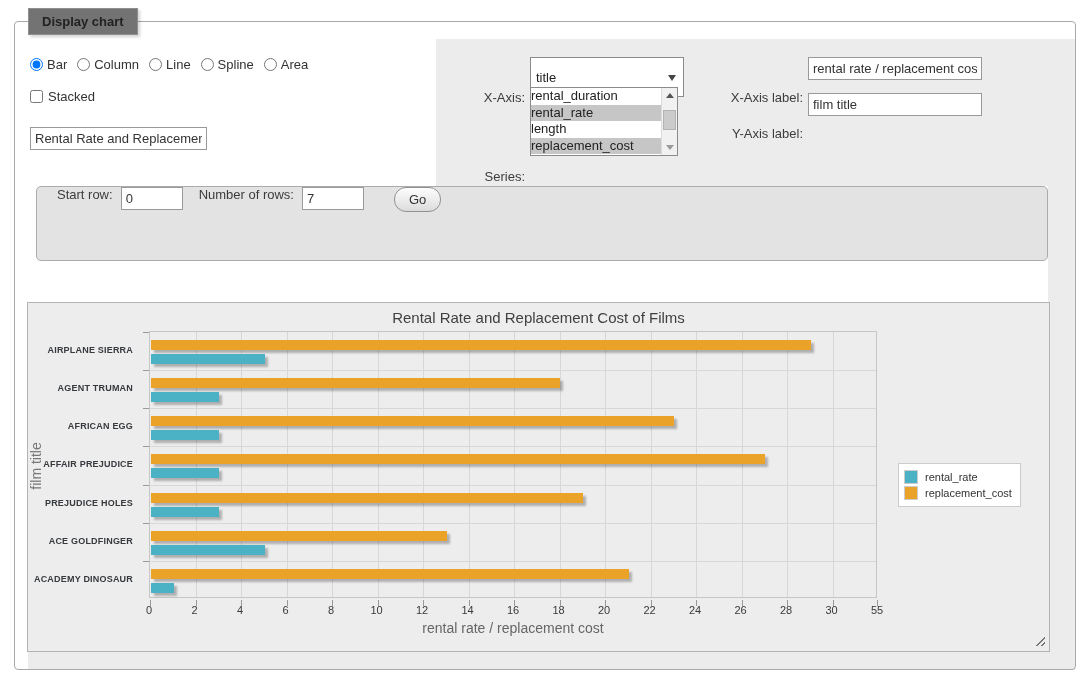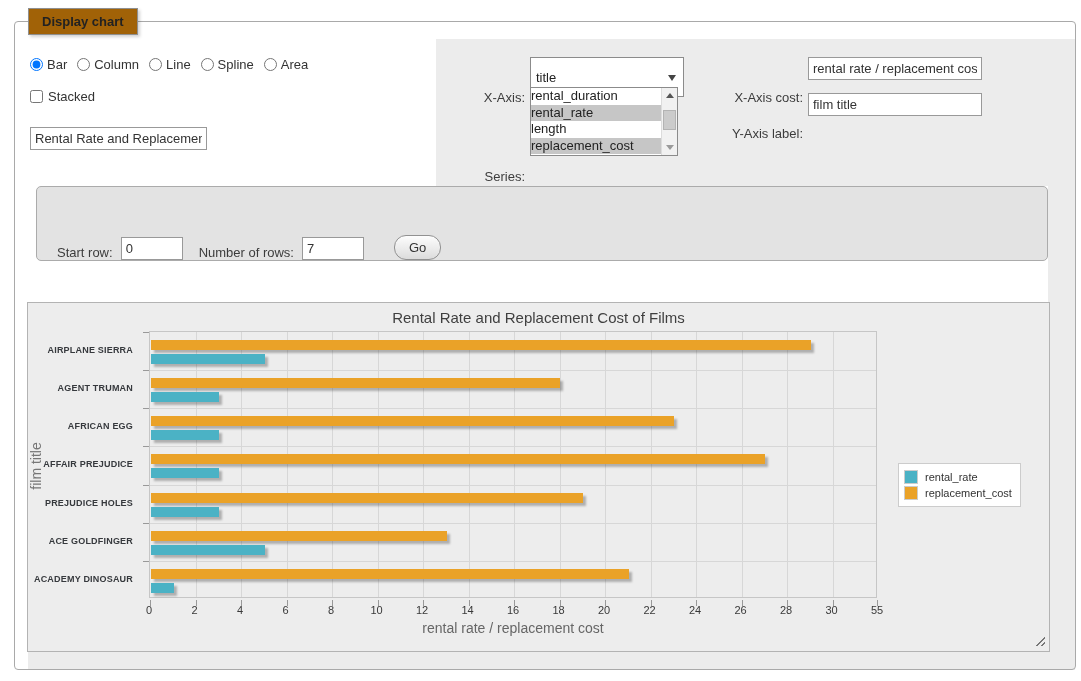--- a/index.html
+++ b/index.html
@@ -8,21 +8,21 @@
           font-size: 13px; color: #333; }
 
   
   .bg-rect { position: absolute; background: #ececec; }
   #bg-a { left: 436px; top: 39px; width: 639px; height: 147px; }
   #bg-b { left: 1048px; top: 186px; width: 27px; height: 116px; }
   #bg-c { left: 28px; top: 302px; width: 1047px; height: 368px; }
 
   .fieldset-border { position: absolute; left: 14px; top: 21px; width: 1062px; height: 649px;
                      border: 1px solid #a9a9a9; border-radius: 4px; pointer-events: none; }
-  .legend-box { position: absolute; left: 28px; top: 8px; padding: 5px 13px; background: #a16207;
+  .legend-box { position: absolute; left: 28px; top: 8px; padding: 5px 13px; background: #737373;
                 border: 1px solid #8f8f8f; font-weight: bold; color: #222;
                 box-shadow: 2px 2px 3px rgba(0,0,0,0.18); z-index: 5; }
 
   
   .radio-row { position: absolute; left: 30px; top: 57px; display: flex; align-items: center; }
   .radio-item { display: flex; align-items: center; margin-right: 10px; }
   .radio-item input { margin: 0 4px 0 0; }
   .stacked-row { position: absolute; left: 30px; top: 89px; display: flex; align-items: center; }
   .stacked-row input { margin: 0 5px 0 0; }
   input[type="text"] { border: 1px solid #999; background: #fff; font-family: "Liberation Sans", sans-serif;
@@ -57,21 +57,21 @@
   .lb-thumb { position: absolute; left: 1px; top: 22px; width: 13px; height: 20px; background: #cbcbcb;
               border: 1px solid #b3b3b3; }
 
   .axis-input { position: absolute; width: 174px; height: 23px; }
   #xlabel-input { left: 808px; top: 57px; }
   #ylabel-input { left: 808px; top: 93px; }
 
   
   .rows-panel { position: absolute; left: 36px; top: 186px; width: 1012px; height: 75px;
                 background: #e3e3e3; border: 1px solid #ababab; border-radius: 5px;
-                display: flex; align-items: flex-end; padding-left: 20px; }
+                display: flex; align-items: flex-start; padding-left: 20px; }
   .rows-panel label { margin-right: 8px; color: #3c3c3c; }
   .rows-panel input { width: 62px; height: 23px; margin-right: 16px; }
   .go-button { margin-left: 14px; padding: 4px 14px; border: 1px solid #919191; border-radius: 12px;
                background: linear-gradient(#fdfdfd, #dcdcdc); font-family: "Liberation Sans", sans-serif;
                font-size: 13px; color: #333; cursor: pointer; }
 
   
   .chart-box { position: absolute; left: 27px; top: 302px; width: 1023px; height: 350px;
                background: #ededed; border: 1px solid #b3b3b3; }
   .chart-title { position: absolute; left: 0; top: 6px; width: 100%; text-align: center;
@@ -161,21 +161,21 @@
       <div class="lb-btn up">
           <span class="tri-up"></span>
         </div>
       <div class="lb-thumb"></div>
       <div class="lb-btn down">
           <span class="tri-down"></span>
         </div>
     </div>
   </div>
 
-  <div class="ctl-label" id="xlabel-lbl">X-Axis cost:</div>
+  <div class="ctl-label" id="xlabel-lbl">X-Axis label:</div>
   <input type="text" class="axis-input" id="xlabel-input" value="rental rate / replacement cost" style="">
 
   <div class="ctl-label" id="ylabel-lbl">Y-Axis label:</div>
   <input type="text" class="axis-input" id="ylabel-input" value="film title" style="">
 
   <div class="rows-panel">
     <label>Start row:</label>
     <input type="text" value="0" style="">
     <label>Number of rows:</label>
     <input type="text" value="7" style="">

